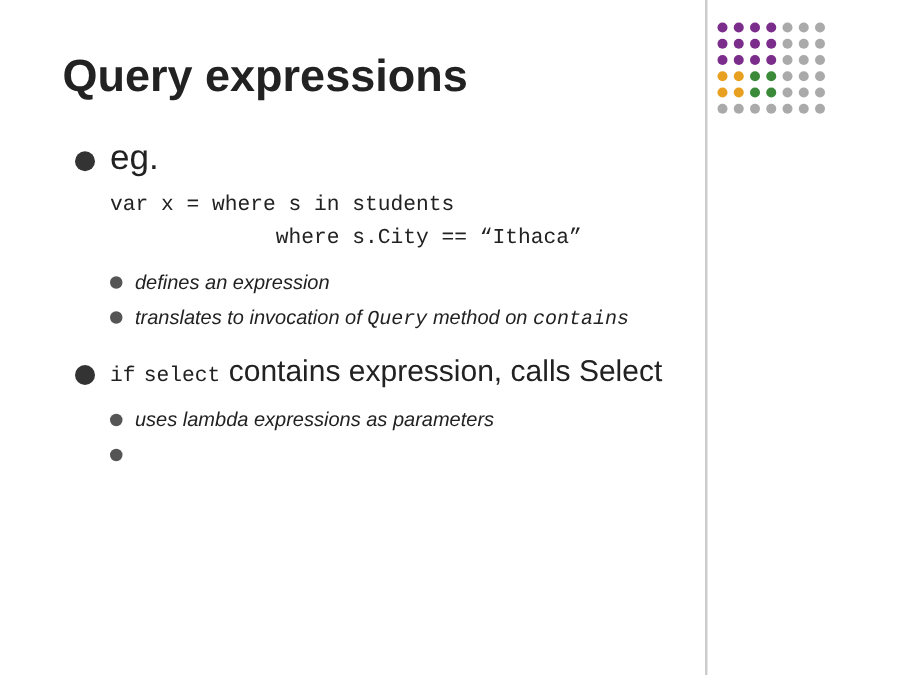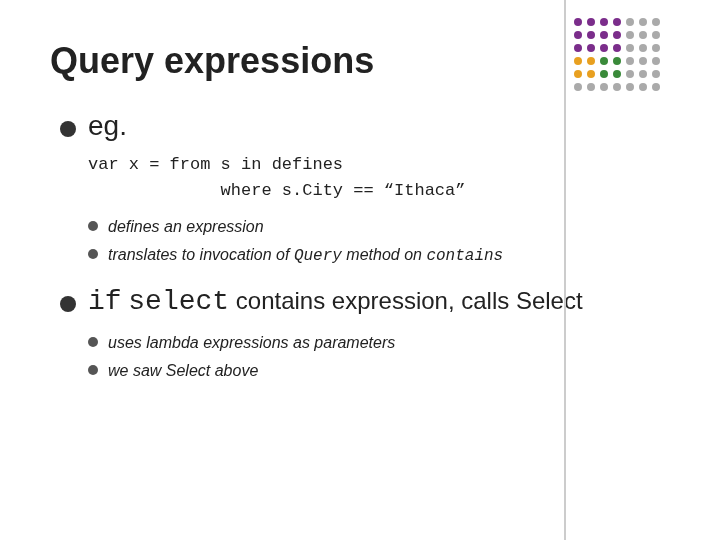--- a/index.html
+++ b/index.html
@@ -95,21 +95,21 @@
       color: #222222;
     }
 
     .if-line {
       font-size: 24px;
       color: #222222;
       line-height: 1.4;
     }
 
     .if-line .inline-code {
-      font-size: 28px;
+      font-size: 17px;
     }
 
     
     .dot-grid {
       position: absolute;
       top: 18px;
       right: 20px;
       width: 90px;
       height: 80px;
     }
@@ -197,21 +197,21 @@
   <div class="content">
 
     <div class="bullet-main">
       <div class="bullet-dot"></div>
       <div>
         <span class="eg-label">eg.</span>
       </div>
     </div>
 
     <div class="code-block">
-      <span>var x = from s in defines</span><br>
+      <span>var x = where s in students</span><br>
       <span>&nbsp;&nbsp;&nbsp;&nbsp;&nbsp;&nbsp;&nbsp;&nbsp;&nbsp;&nbsp;&nbsp;&nbsp;&nbsp;where s.City == “Ithaca”</span><br>
     </div>
 
     <div class="sub-bullets">
       <div class="sub-bullet-row">
         <div class="bullet-dot-small"></div>
         <span class="sub-text">defines an expression</span>
       </div>
       <div class="sub-bullet-row">
         <div class="bullet-dot-small"></div>
@@ -232,18 +232,17 @@
       </div>
     </div>
 
     <div class="sub-bullets">
       <div class="sub-bullet-row">
         <div class="bullet-dot-small"></div>
         <span class="sub-text">uses lambda expressions as parameters</span>
       </div>
       <div class="sub-bullet-row">
         <div class="bullet-dot-small"></div>
-        <span class="sub-text">we saw Select above</span>
       </div>
     </div>
 
   </div>
 </div>
 
 </body></html>

